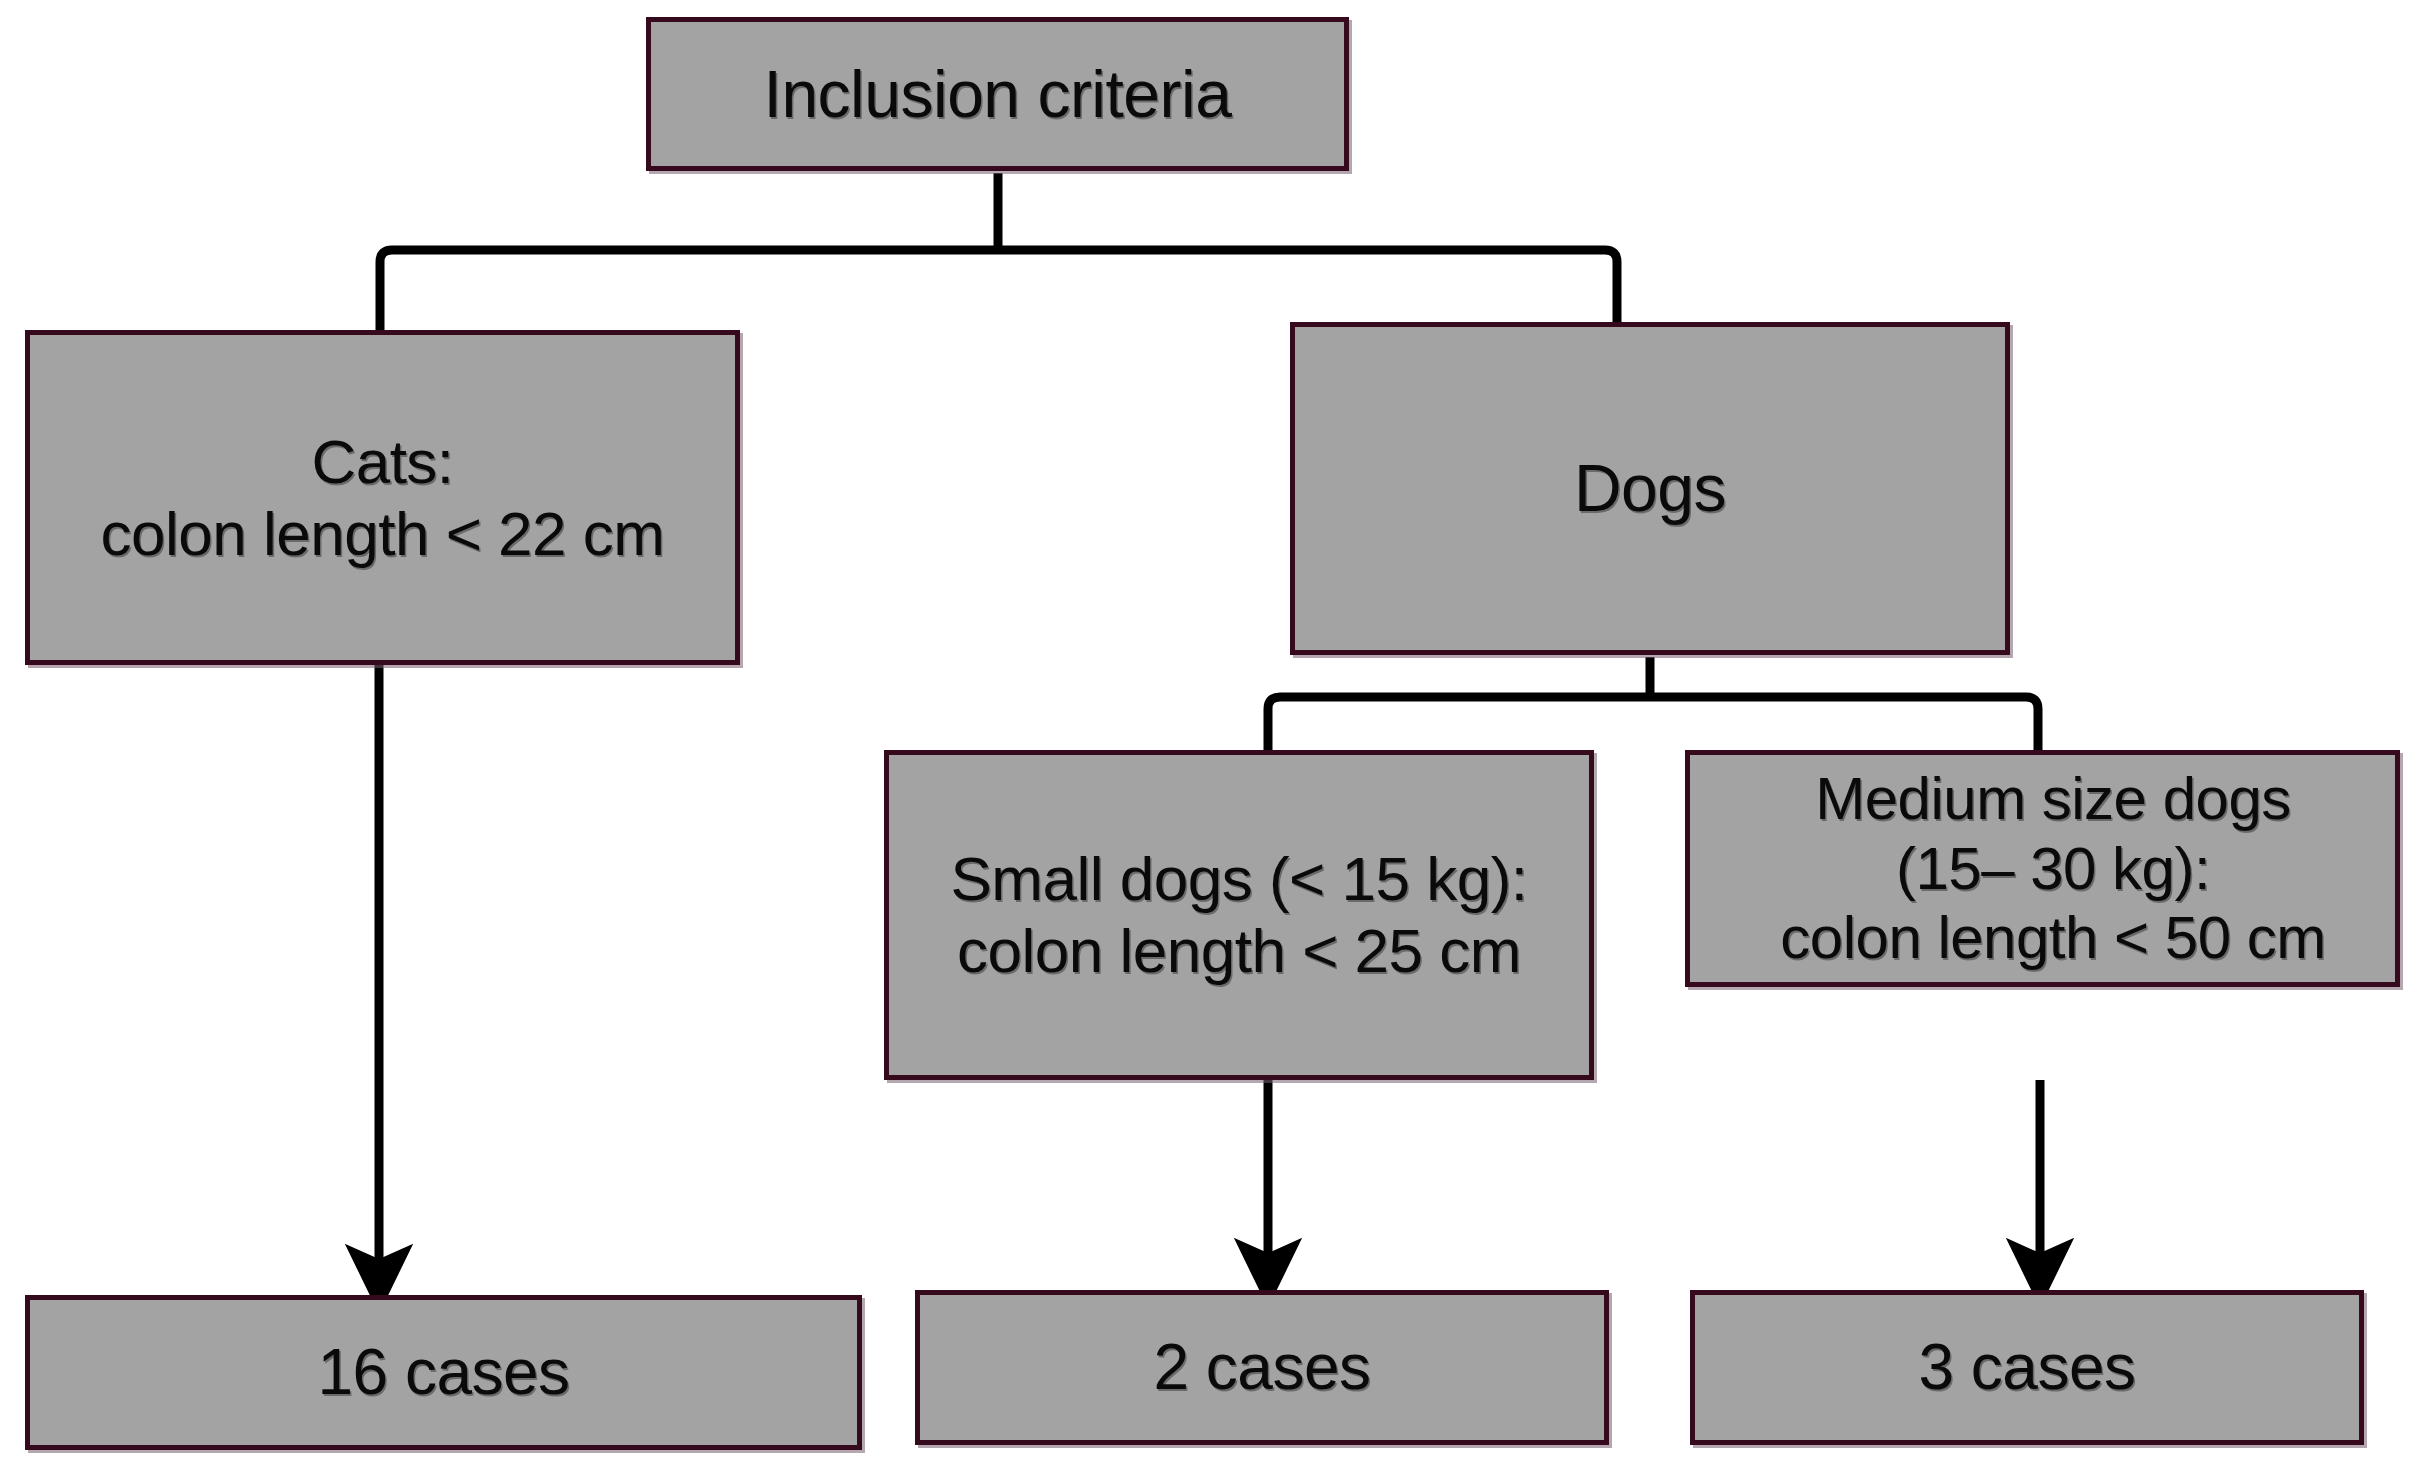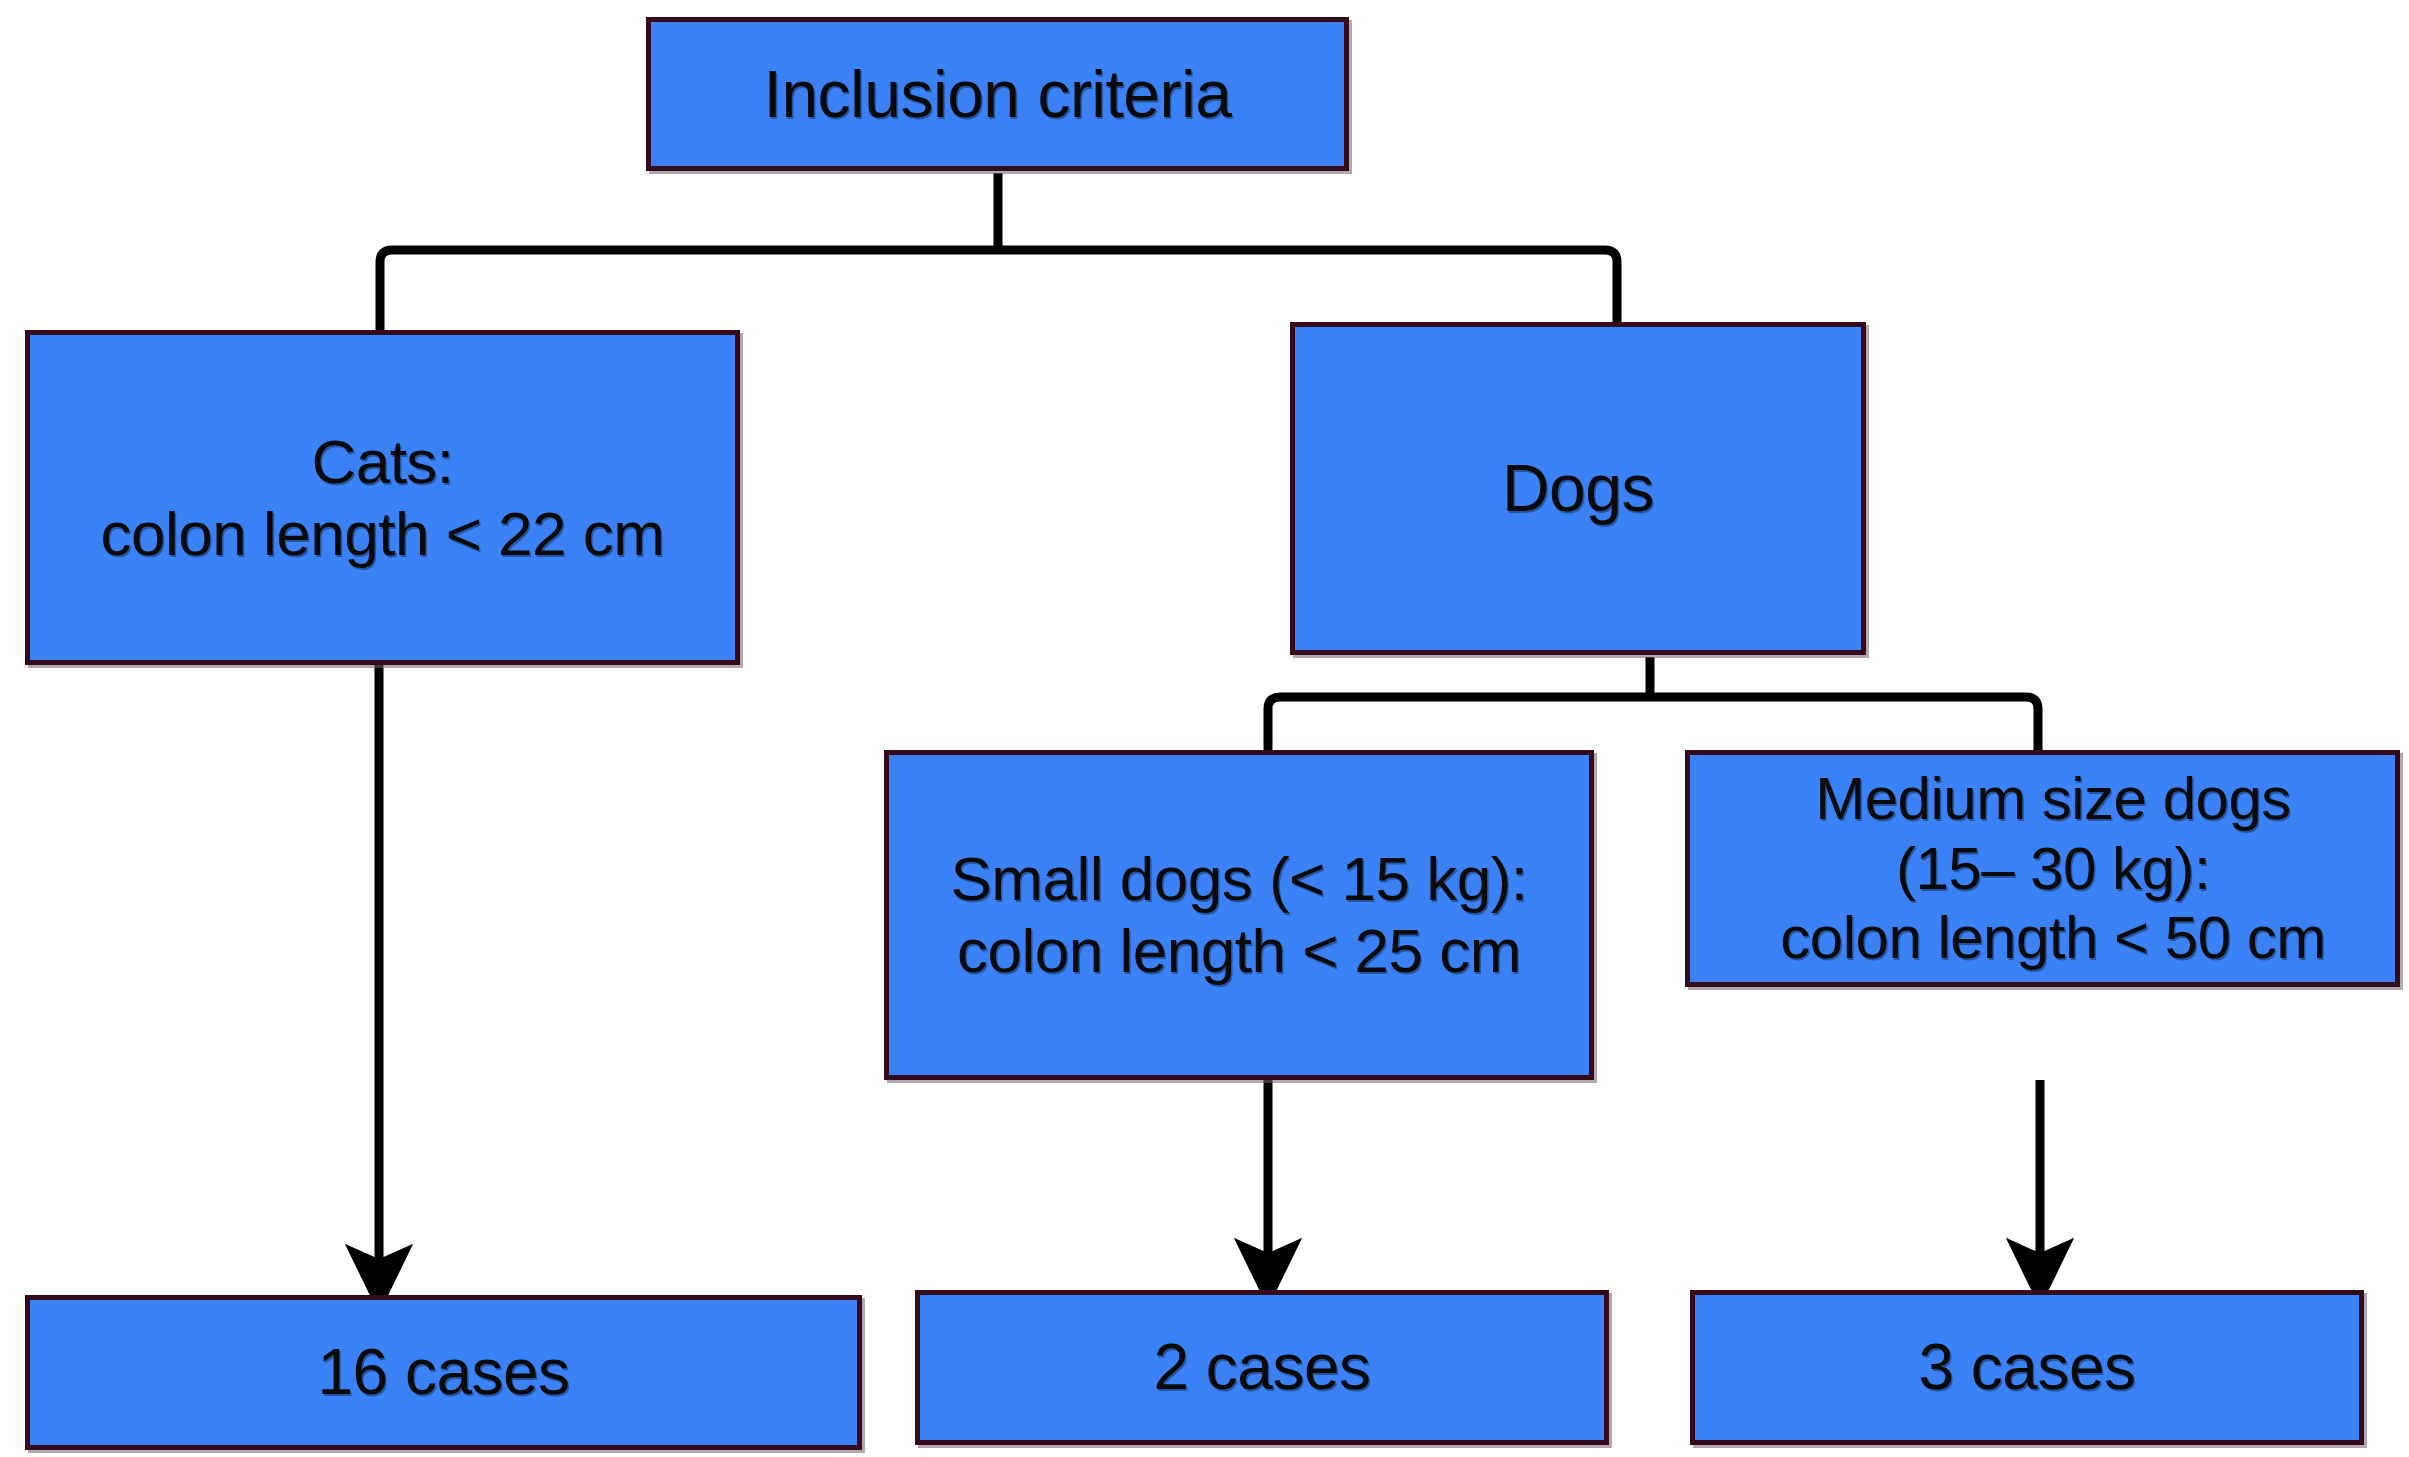--- a/index.html
+++ b/index.html
@@ -19,21 +19,21 @@
     position: absolute;
     left: 0;
     top: 0;
     width: 2409px;
     height: 1457px;
     pointer-events: none;
   }
   .node {
     position: absolute;
     box-sizing: border-box;
-    background: #3b82f6;
+    background: #a3a3a3;
     border: 5px solid #350A1C;
     display: flex;
     align-items: center;
     justify-content: center;
     text-align: center;
     color: #0a0a0a;
     z-index: 3;
     box-shadow: 3px 3px 0 0 rgba(120, 95, 112, 0.55);
   }
   .node-label {
@@ -45,21 +45,21 @@
     line-height: 1.16;
     letter-spacing: -0.5px;
     font-weight: 400;
     white-space: pre-line;
     text-shadow: 1.5px 1.5px 0 rgba(0,0,0,0.35);
   }
 
   
   #node-root        { left: 646px;  top: 17px;   width: 703px; height: 154px; }
   #node-cats        { left: 25px;   top: 330px;  width: 715px; height: 335px; }
-  #node-dogs        { left: 1290px; top: 322px;  width: 576px; height: 333px; }
+  #node-dogs        { left: 1290px; top: 322px;  width: 720px; height: 333px; }
   #node-small-dogs  { left: 884px;  top: 750px;  width: 710px; height: 330px; }
   #node-medium-dogs { left: 1685px; top: 750px;  width: 715px; height: 237px; padding-left: 21px; }
   #node-cats-cases  { left: 25px;   top: 1295px; width: 837px; height: 155px; }
   #node-small-cases { left: 915px;  top: 1290px; width: 694px; height: 155px; }
   #node-medium-cases{ left: 1690px; top: 1290px; width: 674px; height: 155px; }
 
   #node-root .node-label        { font-size: 66px; }
   #node-dogs .node-label        { font-size: 66px; }
   #node-cats-cases .node-label,
   #node-small-cases .node-label,

